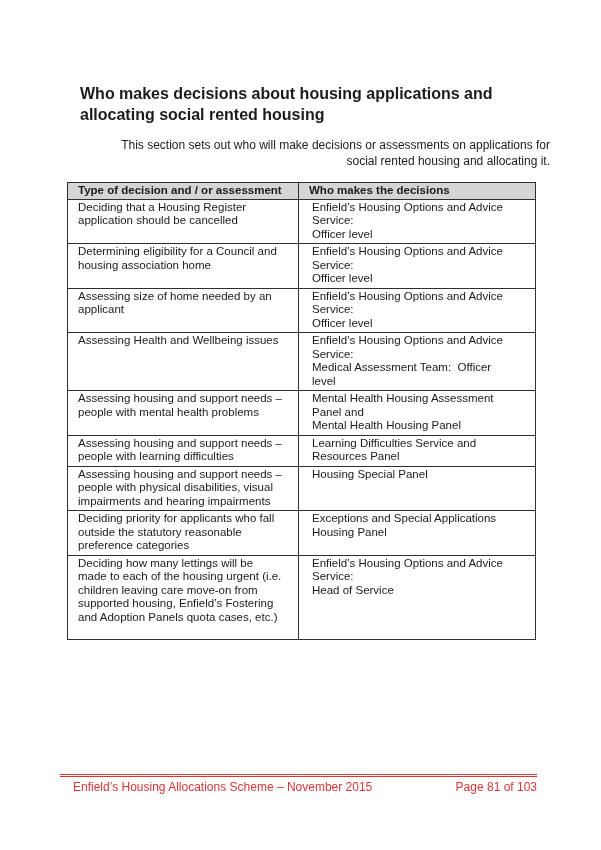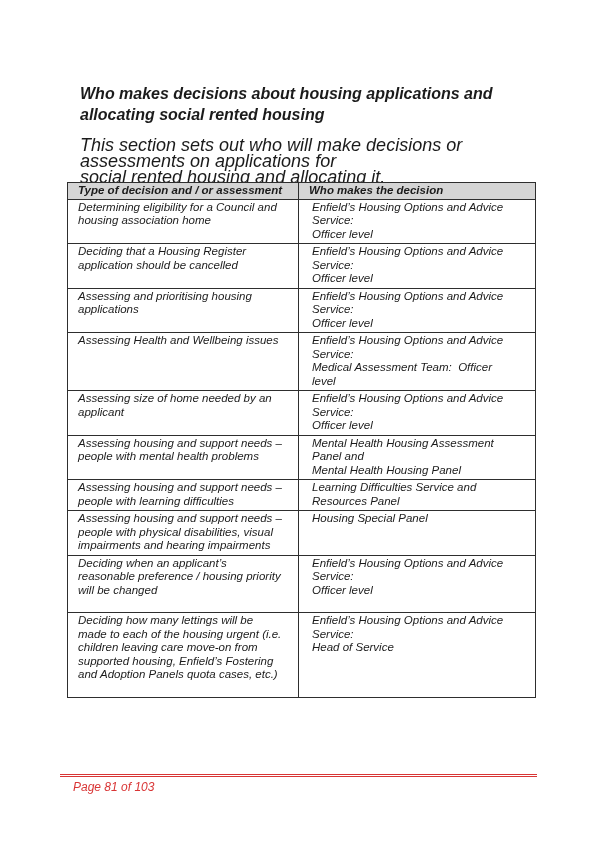--- a/index.html
+++ b/index.html
@@ -1,32 +1,32 @@
 <!DOCTYPE html>
 <html style="--accent: #d93535; --hdr-bg: #d5d5d5; --border: #2e2e2e;"><head>
 <meta charset="utf-8">
 <style>
   :root{
     --accent:#d93535;
     --hdr-bg:#d5d5d5;
     --border:#2e2e2e;
     --ink:#1b1b1b;
   }
-  *{margin:0;padding:0;box-sizing:border-box;font-style:italic;}
+  *{margin:0;padding:0;box-sizing:border-box;}
   html,body{width:601px;height:850px;background:#ffffff;overflow:hidden;}
   body{position:relative;font-family:"Liberation Sans","DejaVu Sans",sans-serif;color:var(--ink);}
 
   .title{
     position:absolute;left:80px;top:83px;width:470px;
     font-size:16px;line-height:21px;font-weight:bold;
     white-space:pre-line;color:var(--ink);
   }
   .intro{
     position:absolute;left:80px;top:137px;width:470px;
-    font-size:18px;line-height:16px;white-space:pre-line;color:var(--ink);
+    font-size:12px;line-height:16px;white-space:pre-line;color:var(--ink);text-align:right;
   }
 
   table.decisions{
     position:absolute;left:67px;top:182px;width:468px;
     border-collapse:collapse;table-layout:fixed;
   }
   table.decisions th, table.decisions td{
     border:1px solid var(--border);
     vertical-align:top;
     font-size:11.5px;line-height:13.5px;
@@ -65,95 +65,88 @@
 social rented housing and allocating it.</div>
 
 <table class="decisions">
   <colgroup>
       <col class="left">
       <col class="right">
     </colgroup>
   <thead>
     <tr>
       <th>Type of decision and / or assessment</th>
-      <th>Who makes the decision</th>
+      <th>Who makes the decisions</th>
     </tr>
   </thead>
   <tbody>
+    <tr>
+      <td class="c1">Deciding that a Housing Register
+application should be cancelled</td>
+      <td class="c2">Enfield’s Housing Options and Advice
+Service:
+Officer level</td>
+    </tr>
     <tr>
       <td class="c1">Determining eligibility for a Council and
 housing association home</td>
       <td class="c2">Enfield’s Housing Options and Advice
 Service:
 Officer level</td>
     </tr>
     <tr>
-      <td class="c1">Deciding that a Housing Register
-application should be cancelled</td>
-      <td class="c2">Enfield’s Housing Options and Advice
-Service:
-Officer level</td>
-    </tr>
-    <tr>
-      <td class="c1">Assessing and prioritising housing
-applications</td>
+      <td class="c1">Assessing size of home needed by an
+applicant</td>
       <td class="c2">Enfield’s Housing Options and Advice
 Service:
 Officer level</td>
     </tr>
     <tr>
       <td class="c1">Assessing Health and Wellbeing issues</td>
       <td class="c2">Enfield’s Housing Options and Advice
 Service:
 Medical Assessment Team:  Officer
 level</td>
-    </tr>
-    <tr>
-      <td class="c1">Assessing size of home needed by an
-applicant</td>
-      <td class="c2">Enfield’s Housing Options and Advice
-Service:
-Officer level</td>
     </tr>
     <tr>
       <td class="c1">Assessing housing and support needs –
 people with mental health problems</td>
       <td class="c2">Mental Health Housing Assessment
 Panel and
 Mental Health Housing Panel</td>
     </tr>
     <tr>
       <td class="c1">Assessing housing and support needs –
 people with learning difficulties</td>
       <td class="c2">Learning Difficulties Service and
 Resources Panel</td>
     </tr>
     <tr>
       <td class="c1">Assessing housing and support needs –
 people with physical disabilities, visual
 impairments and hearing impairments</td>
       <td class="c2">Housing Special Panel</td>
     </tr>
-    <tr class="extra-space">
-      <td class="c1">Deciding when an applicant’s
-reasonable preference / housing priority
-will be changed</td>
-      <td class="c2">Enfield’s Housing Options and Advice
-Service:
-Officer level</td>
+    <tr>
+      <td class="c1">Deciding priority for applicants who fall
+outside the statutory reasonable
+preference categories</td>
+      <td class="c2">Exceptions and Special Applications
+Housing Panel</td>
     </tr>
     <tr class="extra-space">
       <td class="c1">Deciding how many lettings will be
 made to each of the housing urgent (i.e.
 children leaving care move-on from
 supported housing, Enfield’s Fostering
 and Adoption Panels quota cases, etc.)</td>
       <td class="c2">Enfield’s Housing Options and Advice
 Service:
 Head of Service</td>
     </tr>
   </tbody>
 </table>
 
 <div class="footer-rule"></div>
 <div class="footer">
+  <span>Enfield’s Housing Allocations Scheme – November 2015</span>
   <span>Page 81 of 103</span>
 </div>
 
 </body></html>

